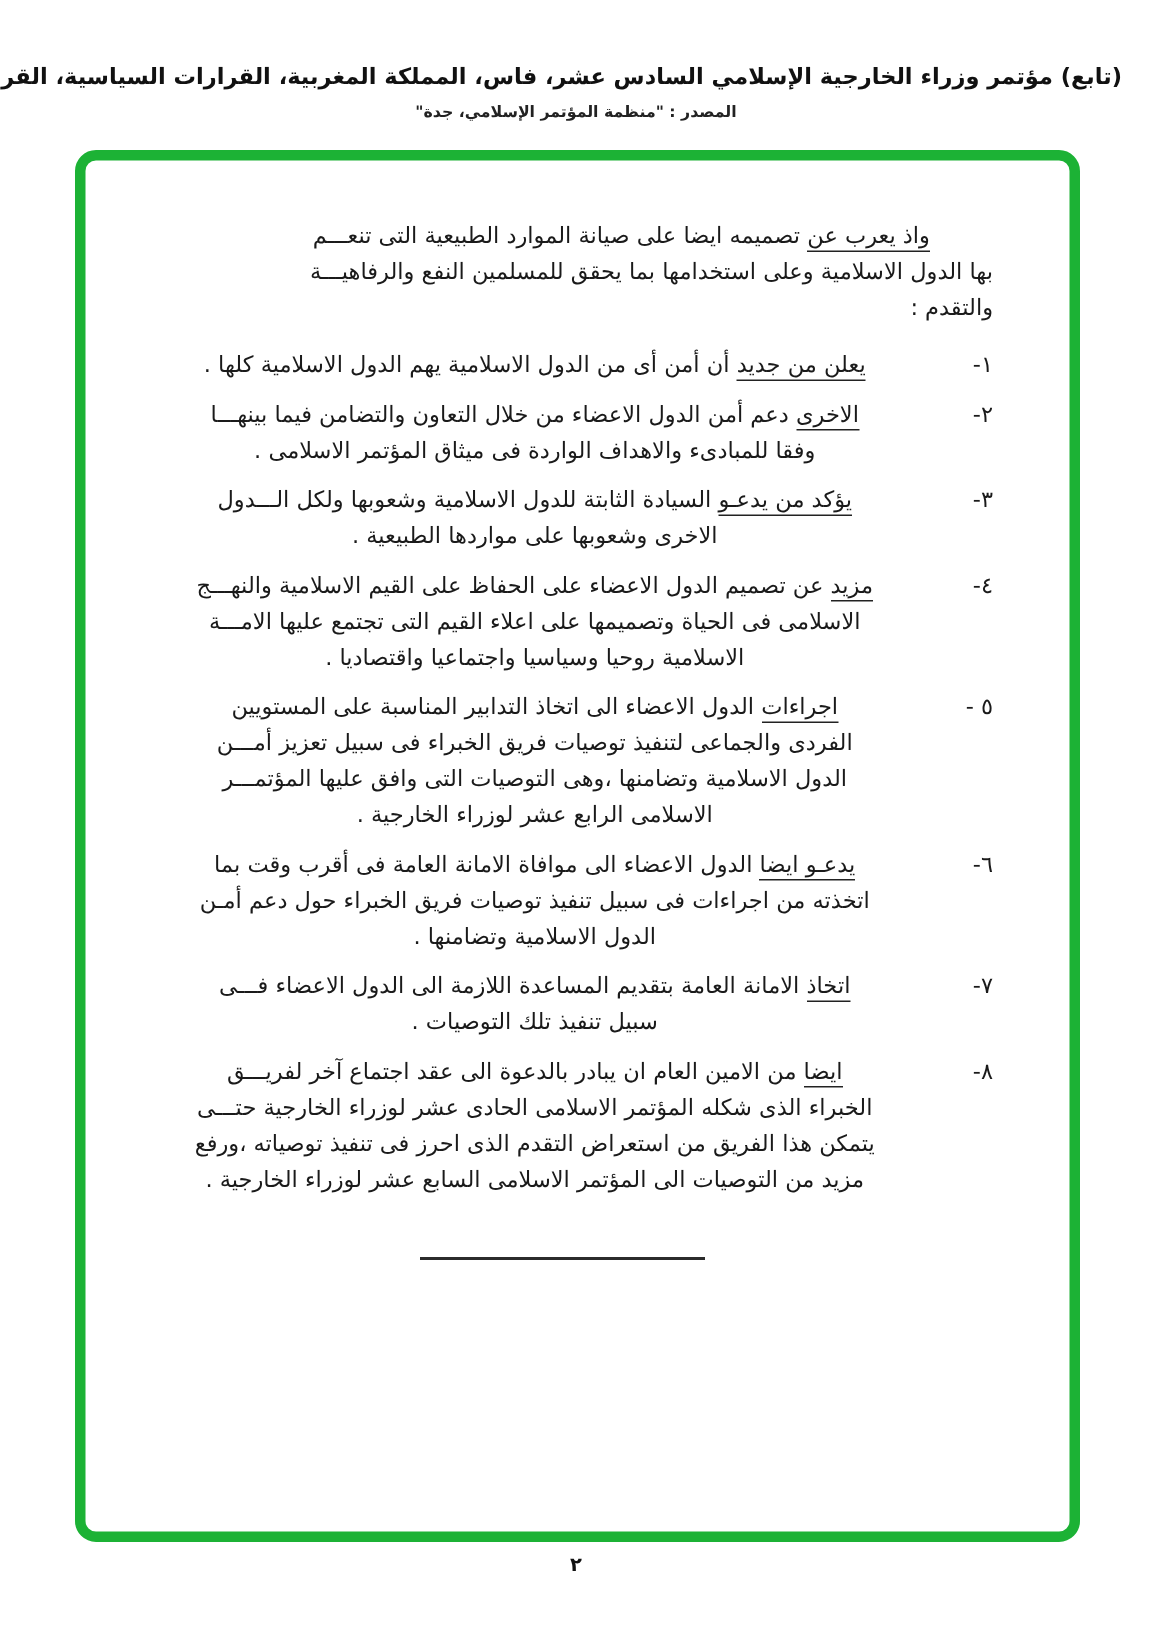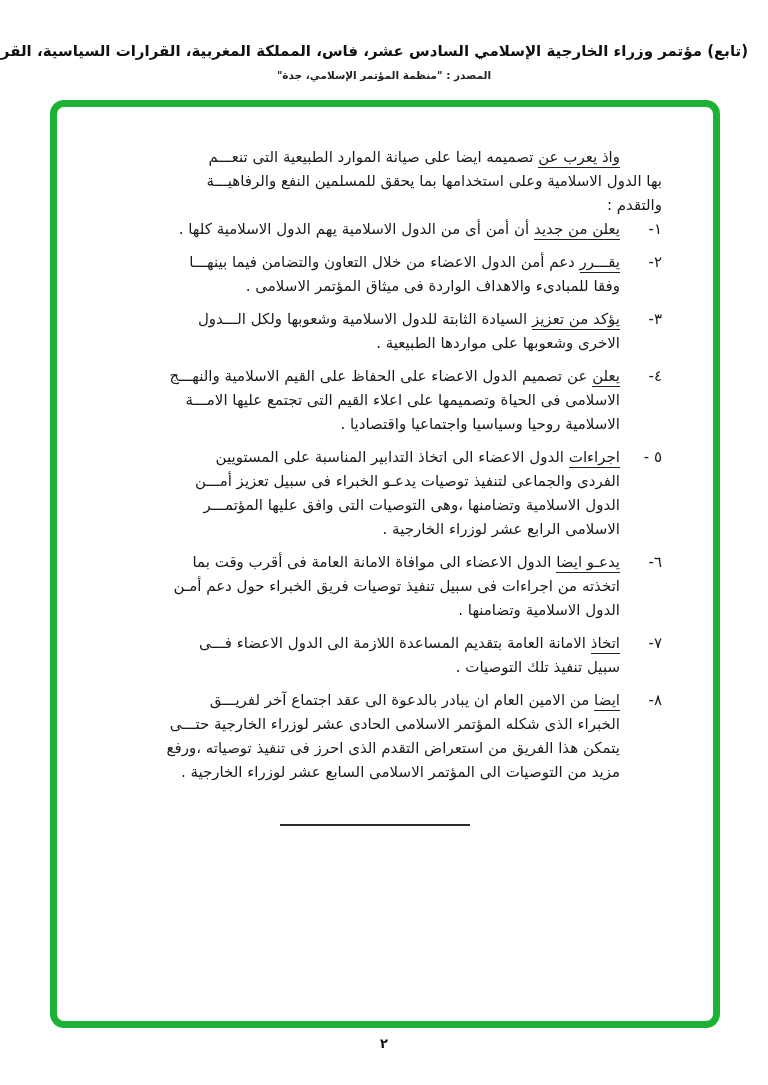--- a/index.html
+++ b/index.html
@@ -44,20 +44,21 @@
     padding: 38px 51px 0 36px;
     direction: rtl;
     font-size: 15px;
     line-height: 24px;
     color: #1a1a1a;
   }
   .intro {
     white-space: pre-wrap;
     text-indent: 42px;
     text-align: right;
+    margin-bottom: 14px;
   }
   .kw {
     border-bottom: 1.6px solid #222;
     padding-bottom: 1px;
   }
   .item {
     display: flex;
     flex-direction: row; 
     align-items: flex-start;
     margin-bottom: 9px;
@@ -65,21 +66,21 @@
   .num {
     width: 36px;
     flex: 0 0 36px;
     text-align: right;
     white-space: nowrap;
     padding-top: 0;
   }
   .txt {
     flex: 1;
     white-space: pre-wrap;
-    text-align: right;
+    text-align: center;
     margin-right: 6px;
   }
   .divider {
     width: 190px;
     height: 2px;
     background: #2b2b2b;
     margin: 40px auto 0 auto;
     transform: translateX(-3px);
   }
   .page-num {
@@ -106,41 +107,41 @@
 بها الدول الاسلامية وعلى استخدامها بما يحقق للمسلمين النفع والرفاهيـــة
 والتقدم :</span></p>
 
     <div class="item">
       <div class="num">١-</div>
       <div class="txt"><span class="kw">يعلن من جديد</span><span> أن أمن أى من الدول الاسلامية يهم الدول الاسلامية كلها .</span></div>
     </div>
 
     <div class="item">
       <div class="num">٢-</div>
-      <div class="txt"><span class="kw">يقـــرر</span><span> دعم أمن الدول الاعضاء من خلال التعاون والتضامن فيما بينهـــا
+      <div class="txt"><span class="kw">الاخرى</span><span> دعم أمن الدول الاعضاء من خلال التعاون والتضامن فيما بينهـــا
 وفقا للمبادىء والاهداف الواردة فى ميثاق المؤتمر الاسلامى .</span></div>
     </div>
 
     <div class="item">
       <div class="num">٣-</div>
-      <div class="txt"><span class="kw">يؤكد من تعزيز</span><span> السيادة الثابتة للدول الاسلامية وشعوبها ولكل الـــدول
+      <div class="txt"><span class="kw">يؤكد من يدعـو</span><span> السيادة الثابتة للدول الاسلامية وشعوبها ولكل الـــدول
 الاخرى وشعوبها على مواردها الطبيعية .</span></div>
     </div>
 
     <div class="item">
       <div class="num">٤-</div>
-      <div class="txt"><span class="kw">يعلن</span><span> عن تصميم الدول الاعضاء على الحفاظ على القيم الاسلامية والنهـــج
+      <div class="txt"><span class="kw">مزيد</span><span> عن تصميم الدول الاعضاء على الحفاظ على القيم الاسلامية والنهـــج
 الاسلامى فى الحياة وتصميمها على اعلاء القيم التى تجتمع عليها الامـــة
 الاسلامية روحيا وسياسيا واجتماعيا واقتصاديا .</span></div>
     </div>
 
     <div class="item">
       <div class="num">٥ -</div>
       <div class="txt"><span class="kw">اجراءات</span><span> الدول الاعضاء الى اتخاذ التدابير المناسبة على المستويين
-الفردى والجماعى لتنفيذ توصيات يدعـو الخبراء فى سبيل تعزيز أمـــن
+الفردى والجماعى لتنفيذ توصيات فريق الخبراء فى سبيل تعزيز أمـــن
 الدول الاسلامية وتضامنها ،وهى التوصيات التى وافق عليها المؤتمـــر
 الاسلامى الرابع عشر لوزراء الخارجية .</span></div>
     </div>
 
     <div class="item">
       <div class="num">٦-</div>
       <div class="txt"><span class="kw">يدعـو ايضا</span><span> الدول الاعضاء الى موافاة الامانة العامة فى أقرب وقت بما
 اتخذته من اجراءات فى سبيل تنفيذ توصيات فريق الخبراء حول دعم أمـن
 الدول الاسلامية وتضامنها .</span></div>
     </div>

